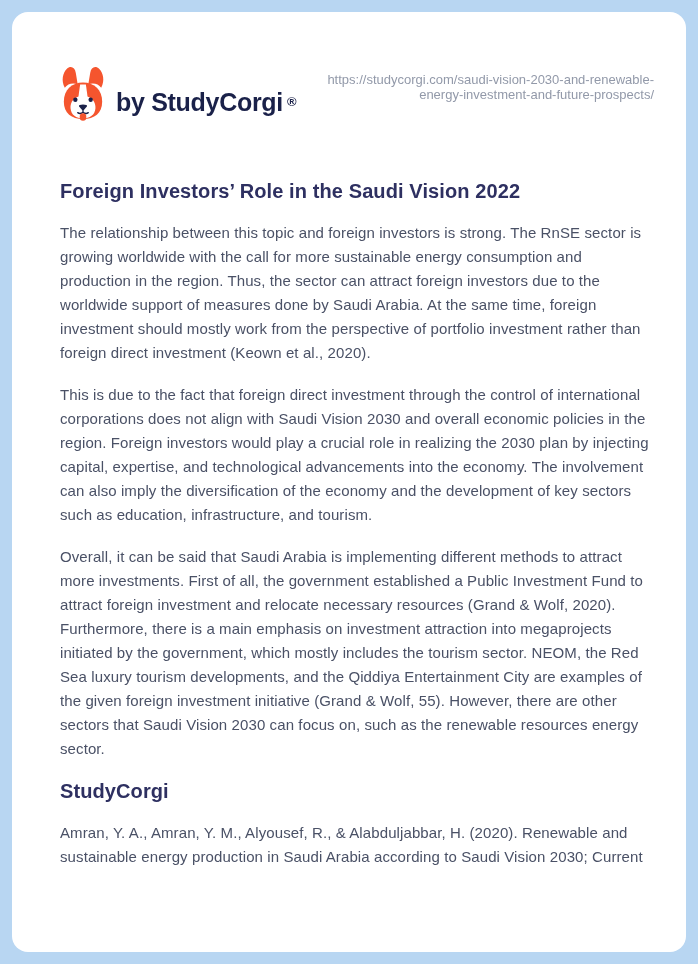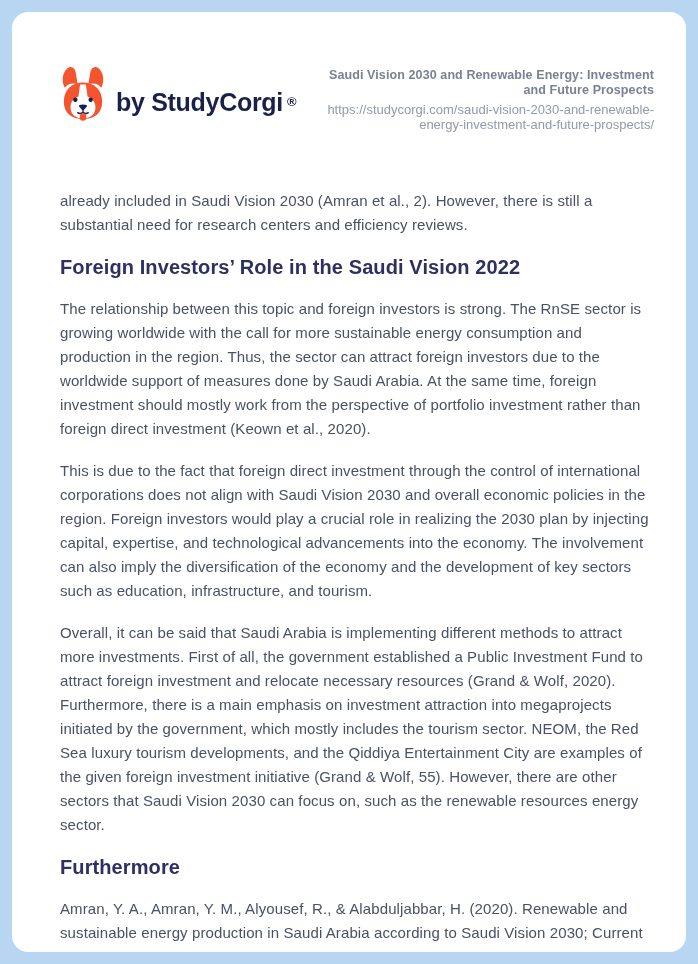--- a/index.html
+++ b/index.html
@@ -132,30 +132,28 @@
           <path d="M24 47 L24 49 M24 49 Q21 51.5 18.5 49.5 M24 49 Q27 51.5 29.5 49.5" stroke="#1a2149" stroke-width="1.4" fill="none" stroke-linecap="round"></path>
 
           <rect x="20.6" y="50" width="6.8" height="8" rx="3.4" fill="#f5552e"></rect>
         </svg>
       </span>
       <span class="brand-text">by StudyCorgi</span>
       <span class="reg">®</span>
     </a>
 
     <div class="doc-meta">
-      <div class="doc-title">Saudi Vision 2030 and Renewable Energy: Investment and Future Prospects</div>
       <a class="doc-url">https://studycorgi.com/saudi-vision-2030-and-renewable-energy-investment-and-future-prospects/</a>
     </div>
   </header>
 
   <main class="article">
-    <p>already included in Saudi Vision 2030 (Amran et al., 2). However, there is still a substantial need for research centers and efficiency reviews.</p>
 
     <h2>Foreign Investors’ Role in the Saudi Vision 2022</h2>
     <p>The relationship between this topic and foreign investors is strong. The RnSE sector is growing worldwide with the call for more sustainable energy consumption and production in the region. Thus, the sector can attract foreign investors due to the worldwide support of measures done by Saudi Arabia. At the same time, foreign investment should mostly work from the perspective of portfolio investment rather than foreign direct investment (Keown et al., 2020).</p>
     <p>This is due to the fact that foreign direct investment through the control of international corporations does not align with Saudi Vision 2030 and overall economic policies in the region. Foreign investors would play a crucial role in realizing the 2030 plan by injecting capital, expertise, and technological advancements into the economy. The involvement can also imply the diversification of the economy and the development of key sectors such as education, infrastructure, and tourism.</p>
     <p>Overall, it can be said that Saudi Arabia is implementing different methods to attract more investments. First of all, the government established a Public Investment Fund to attract foreign investment and relocate necessary resources (Grand &amp; Wolf, 2020). Furthermore, there is a main emphasis on investment attraction into megaprojects initiated by the government, which mostly includes the tourism sector. NEOM, the Red Sea luxury tourism developments, and the Qiddiya Entertainment City are examples of the given foreign investment initiative (Grand &amp; Wolf, 55). However, there are other sectors that Saudi Vision 2030 can focus on, such as the renewable resources energy sector.</p>
 
-    <h2>Furthermore</h2>
+    <h2>StudyCorgi</h2>
     <p>Amran, Y. A., Amran, Y. M., Alyousef, R., &amp; Alabduljabbar, H. (2020). Renewable and sustainable energy production in Saudi Arabia according to Saudi Vision 2030; Current</p>
   </main>
 
 </div>
 
 </body></html>

